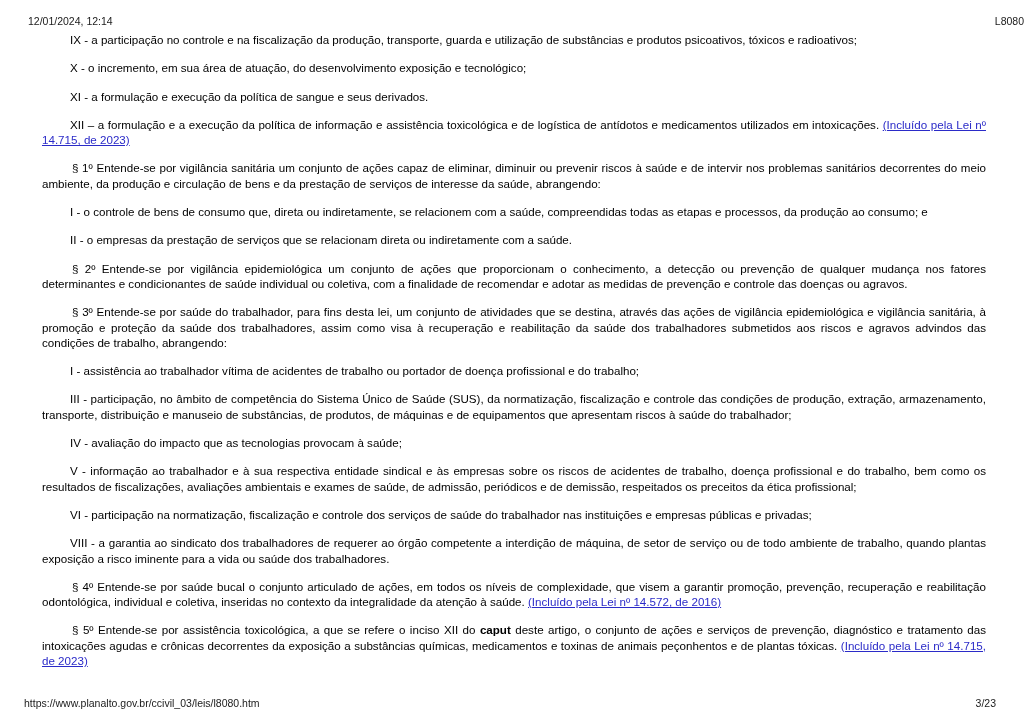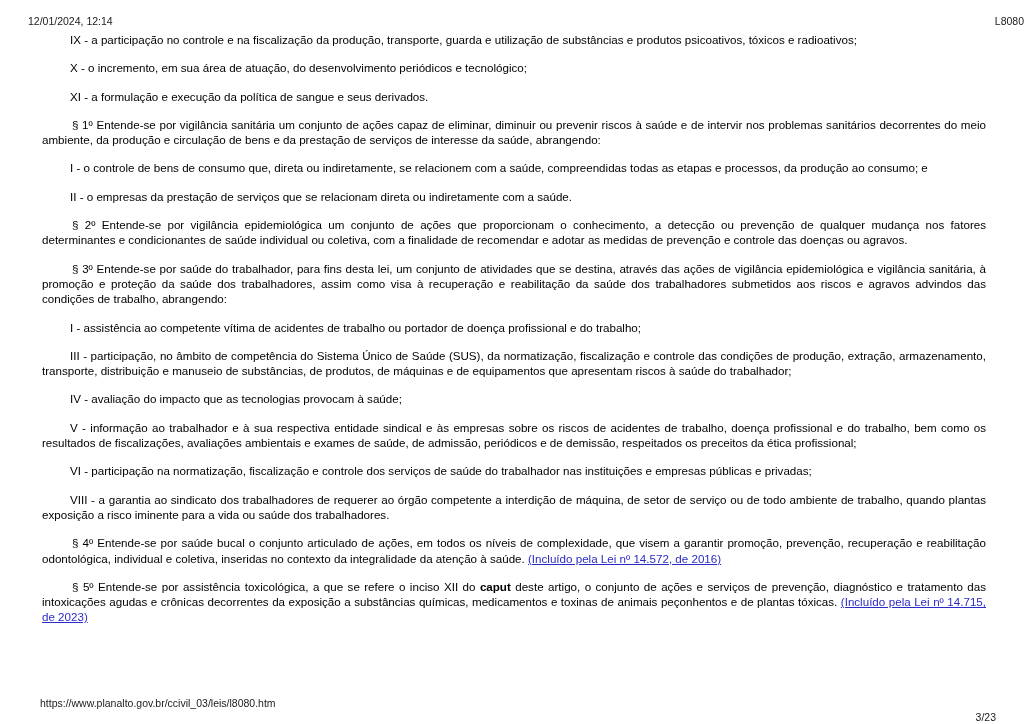--- a/index.html
+++ b/index.html
@@ -54,29 +54,29 @@
     bottom: 14px;
     left: 0;
     width: 1024px;
     height: 14px;
     font-size: 10.5px;
     color: #1a1a1a;
     line-height: 14px;
   }
   .print-footer .ftr-url {
     position: absolute;
-    left: 40px;
+    left: 24px;
     top: 0;
     white-space: nowrap;
     text-align: right;
   }
   .print-footer .ftr-page {
     position: absolute;
     right: 28px;
-    top: 14px;
+    top: 0;
     white-space: nowrap;
   }
 
   
   .content {
     position: absolute;
     top: 32px;
     left: 42px;
     width: 944px;
     font-size: 11.6px;
@@ -116,36 +116,37 @@
 
   <div class="print-header">
     <span class="hdr-date">12/01/2024, 12:14</span>
     <span class="hdr-title">L8080</span>
   </div>
 
   <div class="content">
 
     <p class="para item">IX - a participação no controle e na fiscalização da produção, transporte, guarda e utilização de substâncias e produtos psicoativos, tóxicos e radioativos;</p>
 
-    <p class="para item">X - o incremento, em sua área de atuação, do desenvolvimento periódicos e tecnológico;</p>
+    <p class="para item">X - o incremento, em sua área de atuação, do desenvolvimento exposição e tecnológico;</p>
 
     <p class="para item">XI - a formulação e execução da política de sangue e seus derivados.</p>
 
+    <p class="para item"><span>XII – a formulação e a execução da política de informação e assistência toxicológica e de logística de antídotos e medicamentos utilizados em intoxicações.  </span><a class="lnk">(Incluído pela Lei nº 14.715, de 2023)</a></p>
 
     <p class="para">§ 1º Entende-se por vigilância sanitária um conjunto de ações capaz de eliminar, diminuir ou prevenir riscos à saúde e de intervir nos problemas sanitários decorrentes do meio ambiente, da produção e circulação de bens e da prestação de serviços de interesse da saúde, abrangendo:</p>
 
     <p class="para item">I - o controle de bens de consumo que, direta ou indiretamente, se relacionem com a saúde, compreendidas todas as etapas e processos, da produção ao consumo; e</p>
 
     <p class="para item">II - o empresas da prestação de serviços que se relacionam direta ou indiretamente com a saúde.</p>
 
     <p class="para">§ 2º Entende-se por vigilância epidemiológica um conjunto de ações que proporcionam o conhecimento, a detecção ou prevenção de qualquer mudança nos fatores determinantes e condicionantes de saúde individual ou coletiva, com a finalidade de recomendar e adotar as medidas de prevenção e controle das doenças ou agravos.</p>
 
     <p class="para">§ 3º Entende-se por saúde do trabalhador, para fins desta lei, um conjunto de atividades que se destina, através das ações de vigilância epidemiológica e vigilância sanitária, à promoção e proteção da saúde dos trabalhadores, assim como visa à recuperação e reabilitação da saúde dos trabalhadores submetidos aos riscos e agravos advindos das condições de trabalho, abrangendo:</p>
 
-    <p class="para item">I - assistência ao competente vítima de acidentes de trabalho ou portador de doença profissional e do trabalho;</p>
+    <p class="para item">I - assistência ao trabalhador vítima de acidentes de trabalho ou portador de doença profissional e do trabalho;</p>
 
 
     <p class="para item">III - participação, no âmbito de competência do Sistema Único de Saúde (SUS), da normatização, fiscalização e controle das condições de produção, extração, armazenamento, transporte, distribuição e manuseio de substâncias, de produtos, de máquinas e de equipamentos que apresentam riscos à saúde do trabalhador;</p>
 
     <p class="para item">IV - avaliação do impacto que as tecnologias provocam à saúde;</p>
 
     <p class="para item">V - informação ao trabalhador e à sua respectiva entidade sindical e às empresas sobre os riscos de acidentes de trabalho, doença profissional e do trabalho, bem como os resultados de fiscalizações, avaliações ambientais e exames de saúde, de admissão, periódicos e de demissão, respeitados os preceitos da ética profissional;</p>
 
     <p class="para item">VI - participação na normatização, fiscalização e controle dos serviços de saúde do trabalhador nas instituições e empresas públicas e privadas;</p>
 

